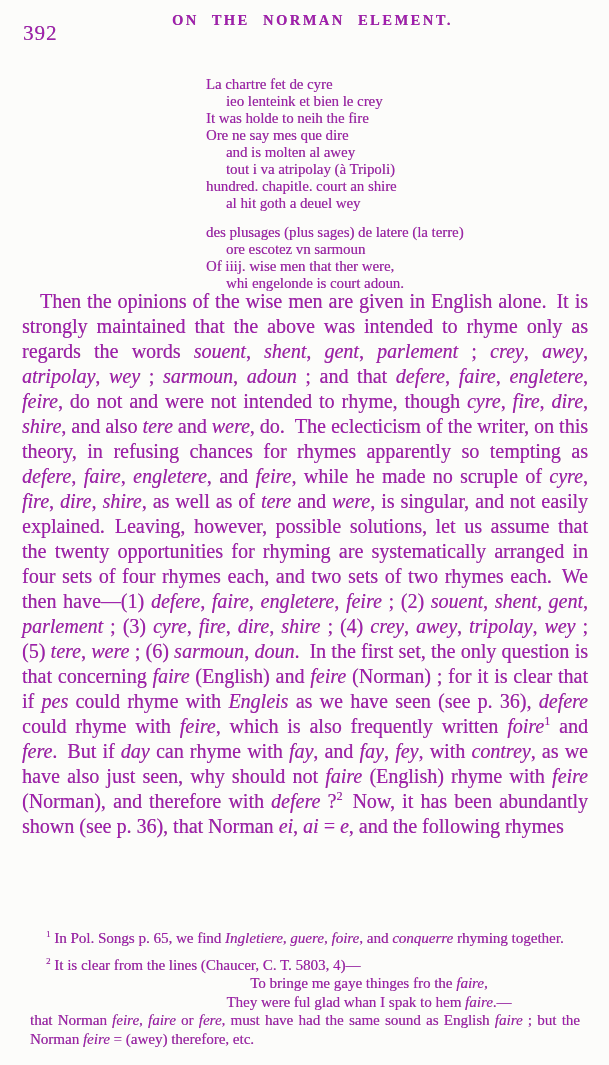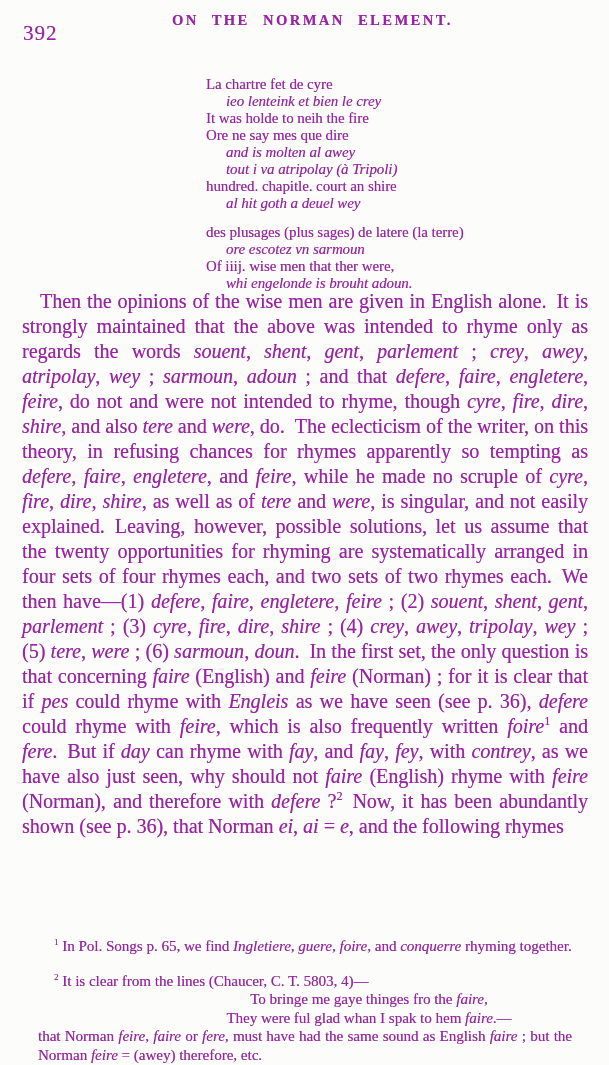--- a/index.html
+++ b/index.html
@@ -36,41 +36,41 @@
   .verse-block {
     position: absolute;
     left: 206px;
     top: 76px;
     font-size: 14.8px;
     line-height: 17px;
     white-space: nowrap;
   }
   .stanza { margin: 0 12px 12px 0; }
   .vl { }
-  .vl.ind { padding-left: 20px; font-style: italic; }
+  .vl.ind { padding-left: 20px; }
   .body-text {
     position: absolute;
     left: 22px;
     top: 289px;
     width: 566px;
     font-size: 20px;
     line-height: 25px;
     text-align: justify;
   }
   .body-text .para { text-indent: 18px; margin: 0; }
   .footnotes {
     position: absolute;
     left: 22px;
     top: 921px;
     width: 566px;
     font-size: 15px;
     line-height: 18.5px;
     text-align: justify;
   }
-  .footnote { margin: 16px; }
+  .footnote { margin: 8px; }
   .footnote .fn-first { text-indent: 16px; margin: 0; }
   .fn-quote { margin: 0; padding-left: 128px; text-align: center; }
   .fn-cont { margin: 0; text-align: justify; }
   .it { font-style: italic; }
   sup { font-size: 0.6em; vertical-align: super; line-height: 0; }
 </style>
 </head>
 <body>
 
 <div class="page">
@@ -86,21 +86,21 @@
       <div class="vl">Ore ne say mes que dire</div>
       <div class="vl ind">and is molten al awey</div>
       <div class="vl ind">tout i va atripolay (à Tripoli)</div>
       <div class="vl">hundred. chapitle. court an shire</div>
       <div class="vl ind">al hit goth a deuel wey</div>
     </div>
     <div class="stanza">
       <div class="vl">des plusages (plus sages) de latere (la terre)</div>
       <div class="vl ind">ore escotez vn sarmoun</div>
       <div class="vl">Of iiij. wise men that ther were,</div>
-      <div class="vl ind">whi engelonde is brouht adoun.</div>
+      <div class="vl ind">whi engelonde is court adoun.</div>
     </div>
   </div>
 
   <div class="body-text">
     <p class="para"><span>Then the opinions of the wise men are given in English alone. It is strongly maintained that the above was intended to rhyme only as regards the words </span><span class="it">souent</span><span>, </span><span class="it">shent</span><span>, </span><span class="it">gent</span><span>, </span><span class="it">parlement</span><span> ; </span><span class="it">crey</span><span>, </span><span class="it">awey</span><span>, </span><span class="it">atripolay</span><span>, </span><span class="it">wey</span><span> ; </span><span class="it">sarmoun</span><span>, </span><span class="it">adoun</span><span> ; and that </span><span class="it">defere</span><span>, </span><span class="it">faire</span><span>, </span><span class="it">engletere</span><span>, </span><span class="it">feire</span><span>, do not and were not intended to rhyme, though </span><span class="it">cyre</span><span>, </span><span class="it">fire</span><span>, </span><span class="it">dire</span><span>, </span><span class="it">shire</span><span>, and also </span><span class="it">tere</span><span> and </span><span class="it">were</span><span>, do. The eclecticism of the writer, on this theory, in refusing chances for rhymes apparently so tempting as </span><span class="it">defere</span><span>, </span><span class="it">faire</span><span>, </span><span class="it">engletere</span><span>, and </span><span class="it">feire</span><span>, while he made no scruple of </span><span class="it">cyre</span><span>, </span><span class="it">fire</span><span>, </span><span class="it">dire</span><span>, </span><span class="it">shire</span><span>, as well as of </span><span class="it">tere</span><span> and </span><span class="it">were</span><span>, is singular, and not easily explained. Leaving, however, possible solutions, let us assume that the twenty opportunities for rhyming are systematically arranged in four sets of four rhymes each, and two sets of two rhymes each. We then have—(1) </span><span class="it">defere</span><span>, </span><span class="it">faire</span><span>, </span><span class="it">engletere</span><span>, </span><span class="it">feire</span><span> ; (2) </span><span class="it">souent</span><span>, </span><span class="it">shent</span><span>, </span><span class="it">gent</span><span>, </span><span class="it">parlement</span><span> ; (3) </span><span class="it">cyre</span><span>, </span><span class="it">fire</span><span>, </span><span class="it">dire</span><span>, </span><span class="it">shire</span><span> ; (4) </span><span class="it">crey</span><span>, </span><span class="it">awey</span><span>, </span><span class="it">tripolay</span><span>, </span><span class="it">wey</span><span> ; (5) </span><span class="it">tere</span><span>, </span><span class="it">were</span><span> ; (6) </span><span class="it">sarmoun</span><span>, </span><span class="it">doun</span><span>. In the first set, the only question is that concerning </span><span class="it">faire</span><span> (English) and </span><span class="it">feire</span><span> (Norman) ; for it is clear that if </span><span class="it">pes</span><span> could rhyme with </span><span class="it">Engleis</span><span> as we have seen (see p. 36), </span><span class="it">defere</span><span> could rhyme with </span><span class="it">feire</span><span>, which is also frequently written </span><span class="it">foire</span><sup>1</sup><span> and </span><span class="it">fere</span><span>. But if </span><span class="it">day</span><span> can rhyme with </span><span class="it">fay</span><span>, and </span><span class="it">fay</span><span>, </span><span class="it">fey</span><span>, with </span><span class="it">contrey</span><span>, as we have also just seen, why should not </span><span class="it">faire</span><span> (English) rhyme with </span><span class="it">feire</span><span> (Norman), and therefore with </span><span class="it">defere</span><span> ?</span><sup>2</sup><span> Now, it has been abundantly shown (see p. 36), that Norman </span><span class="it">ei</span><span>, </span><span class="it">ai</span><span> = </span><span class="it">e</span><span>, and the following rhymes</span></p>
   </div>
 
   <div class="footnotes">
     <div class="footnote">
       <p class="fn-first"><sup>1</sup><span> In Pol. Songs p. 65, we find </span><span class="it">Ingletiere</span><span>, </span><span class="it">guere</span><span>, </span><span class="it">foire</span><span>, and </span><span class="it">conquerre</span><span> rhyming together.</span></p>

